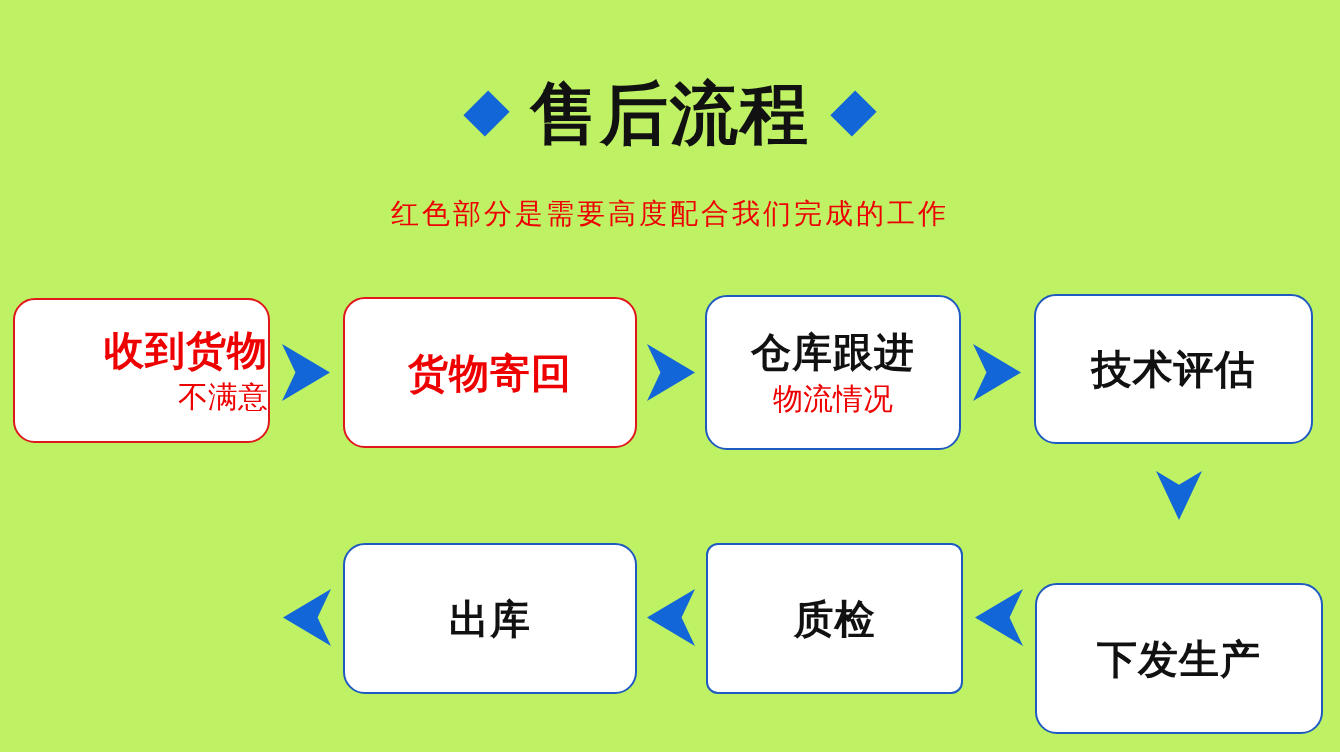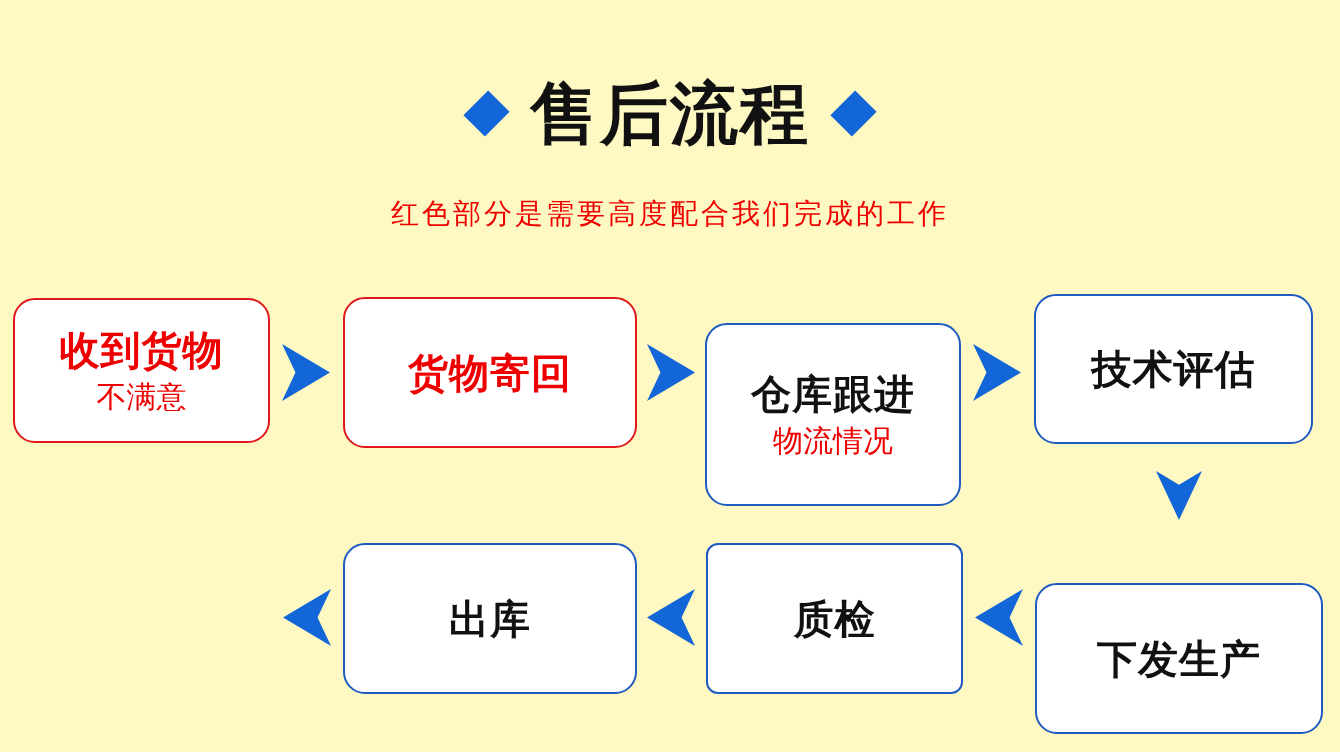--- a/index.html
+++ b/index.html
@@ -10,21 +10,21 @@
     --ink: #111111;
   }
   * { box-sizing: border-box; }
   html, body { margin: 0; padding: 0; background: #ffffff; }
   body { font-family: "Liberation Sans", sans-serif; }
 
   .canvas {
     position: relative;
     width: 1340px;
     height: 752px;
-    background: #fef9c3;
+    background: #bef264;
     overflow: hidden;
   }
 
   
   .header {
     position: absolute;
     top: 76px;
     left: 0;
     width: 100%;
     text-align: center;
@@ -103,34 +103,34 @@
 
   <div class="header">
     <div class="title-row">
       <span class="diamond"></span>
       <h1 class="title">售后流程</h1>
       <span class="diamond"></span>
     </div>
     <div class="subtitle">红色部分是需要高度配合我们完成的工作</div>
   </div>
 
-  <div class="node red-box" style="left:13px; top:298px; width:257px; height:145px; gap:10px;">
+  <div class="node red-box" style="left:13px; top:298px; width:257px; height:145px; gap:10px;align-items:flex-end;">
     <div class="node-title red-text">收到货物</div>
     <div class="node-sub">不满意</div>
   </div>
 
   <div class="arrow right" style="left:282px; top:344px;"></div>
 
   <div class="node red-box" style="left:343px; top:297px; width:294px; height:151px;">
     <div class="node-title red-text">货物寄回</div>
   </div>
 
   <div class="arrow right" style="left:647px; top:344px;"></div>
 
-  <div class="node" style="left:705px; top:295px; width:256px; height:183px; gap:10px;margin-top:28px;">
+  <div class="node" style="left:705px; top:295px; width:256px; height:155px; gap:10px;">
     <div class="node-title">仓库跟进</div>
     <div class="node-sub">物流情况</div>
   </div>
 
   <div class="arrow right" style="left:973px; top:344px;"></div>
 
   <div class="node" style="left:1034px; top:294px; width:279px; height:150px;">
     <div class="node-title">技术评估</div>
   </div>
 

